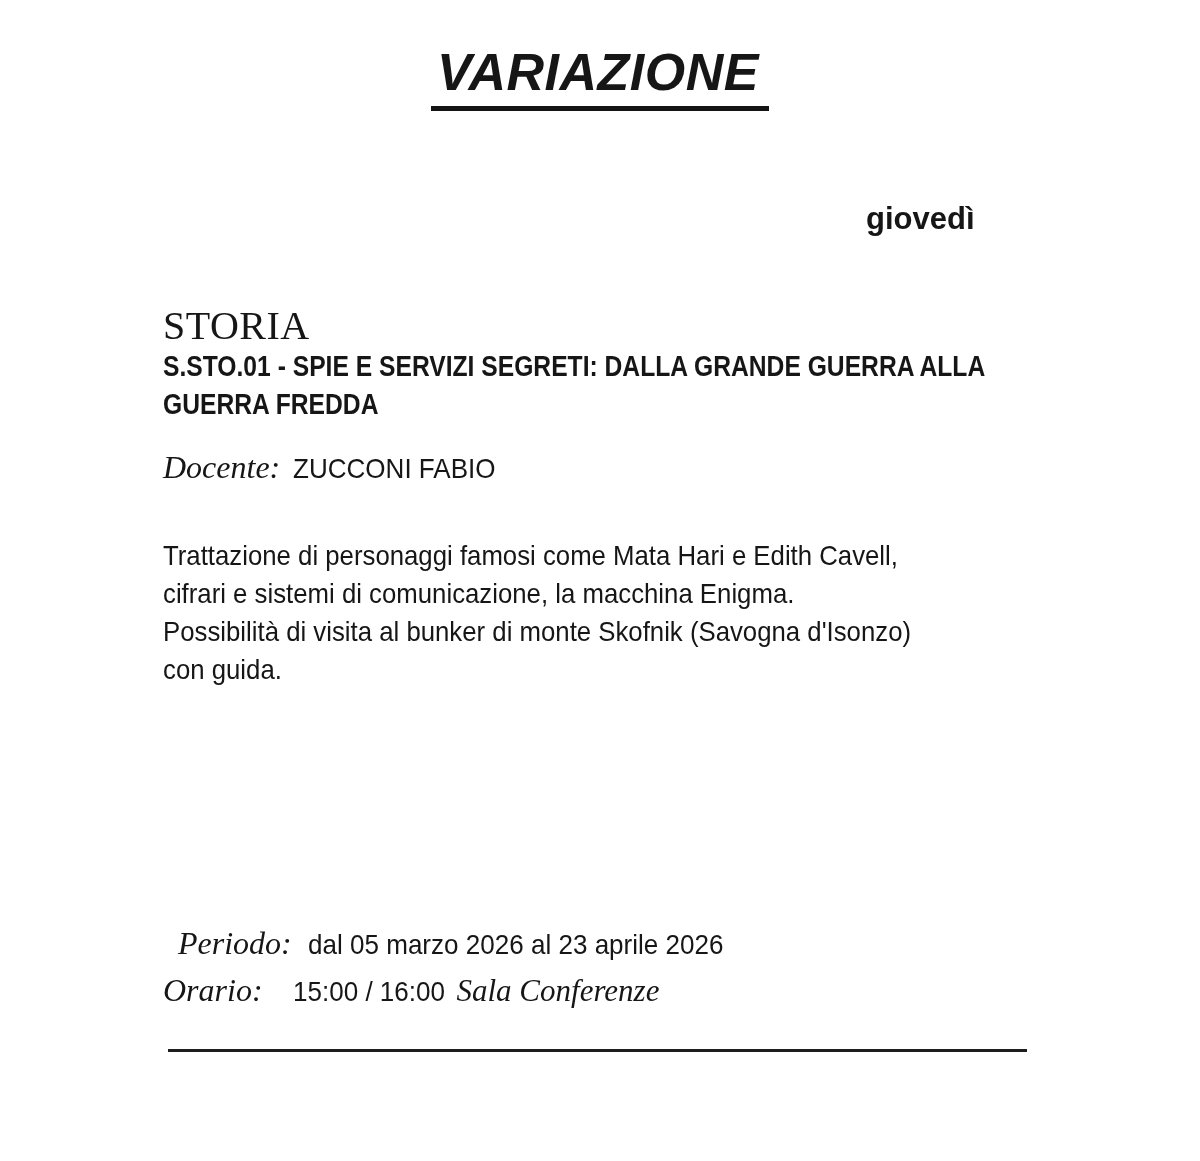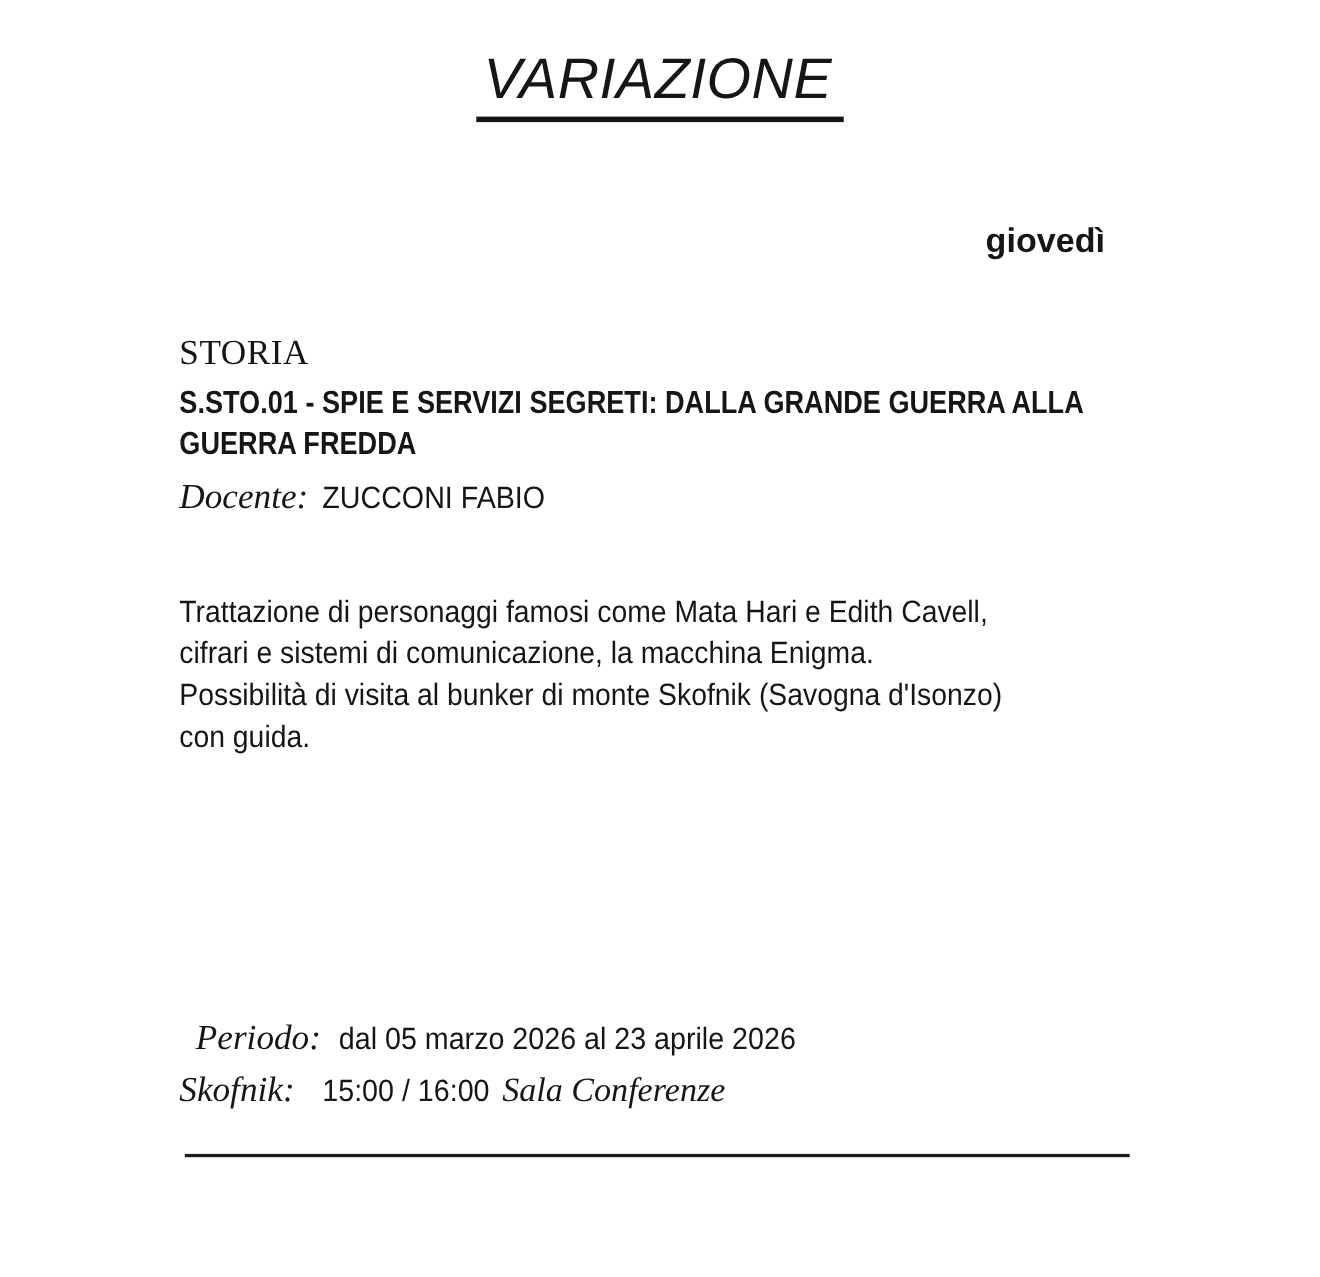--- a/index.html
+++ b/index.html
@@ -17,56 +17,56 @@
     position: absolute;
     top: 42px;
     left: 0;
     width: 100%;
     text-align: center;
   }
   .title {
     display: inline-block;
     font-family: "Liberation Sans", sans-serif;
     font-style: italic;
-    font-weight: 400;
+    font-weight: 700;
     font-size: 52px;
     letter-spacing: 0.5px;
     border-bottom: 5px solid #141414;
     padding: 0 10px 4px 6px;
   }
   .weekday {
     position: absolute;
     top: 201px;
-    left: 896px;
+    left: 866px;
     font-weight: 700;
     font-size: 31px;
   }
   .subject {
     position: absolute;
     top: 302px;
     left: 163px;
     font-family: "Liberation Serif", serif;
     font-weight: 400;
-    font-size: 32px;
+    font-size: 40px;
     letter-spacing: 0.5px;
   }
   .course-title {
     position: absolute;
     top: 347px;
     left: 163px;
     font-weight: 700;
     font-size: 29px;
     line-height: 38px;
     white-space: nowrap;
     transform: scaleX(0.85);
     transform-origin: 0 0;
   }
   .teacher-line {
     position: absolute;
-    top: 433px;
+    top: 449px;
     left: 163px;
     white-space: nowrap;
   }
   .label {
     display: inline-block;
     width: 130px;
     font-family: "Liberation Serif", serif;
     font-style: italic;
     font-size: 32px;
   }
@@ -141,18 +141,18 @@
     <div>cifrari e sistemi di comunicazione, la macchina Enigma.</div>
     <div>Possibilità di visita al bunker di monte Skofnik (Savogna d'Isonzo)</div>
     <div>con guida.</div>
   </div>
 
   <div class="period-line">
     <span class="label">Periodo:</span><span class="sans-value">dal 05 marzo 2026 al 23 aprile 2026</span>
   </div>
 
   <div class="time-line">
-    <span class="label">Skofnik:</span><span class="sans-value">15:00 / 16:00</span><span class="room">Sala Conferenze</span>
+    <span class="label">Orario:</span><span class="sans-value">15:00 / 16:00</span><span class="room">Sala Conferenze</span>
   </div>
 
   <div class="footer-rule"></div>
 
 </div>
 
 </body></html>

